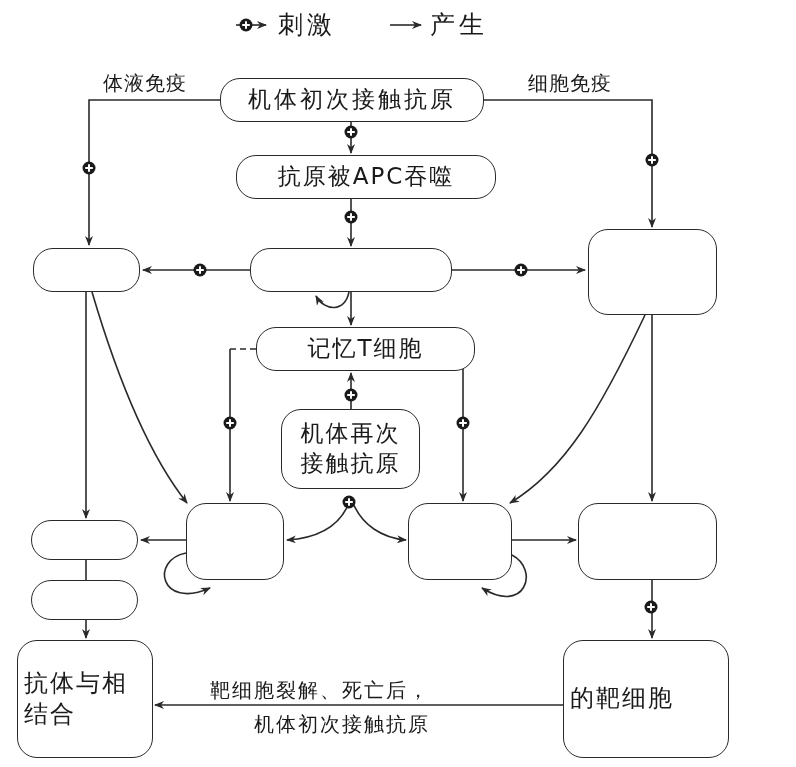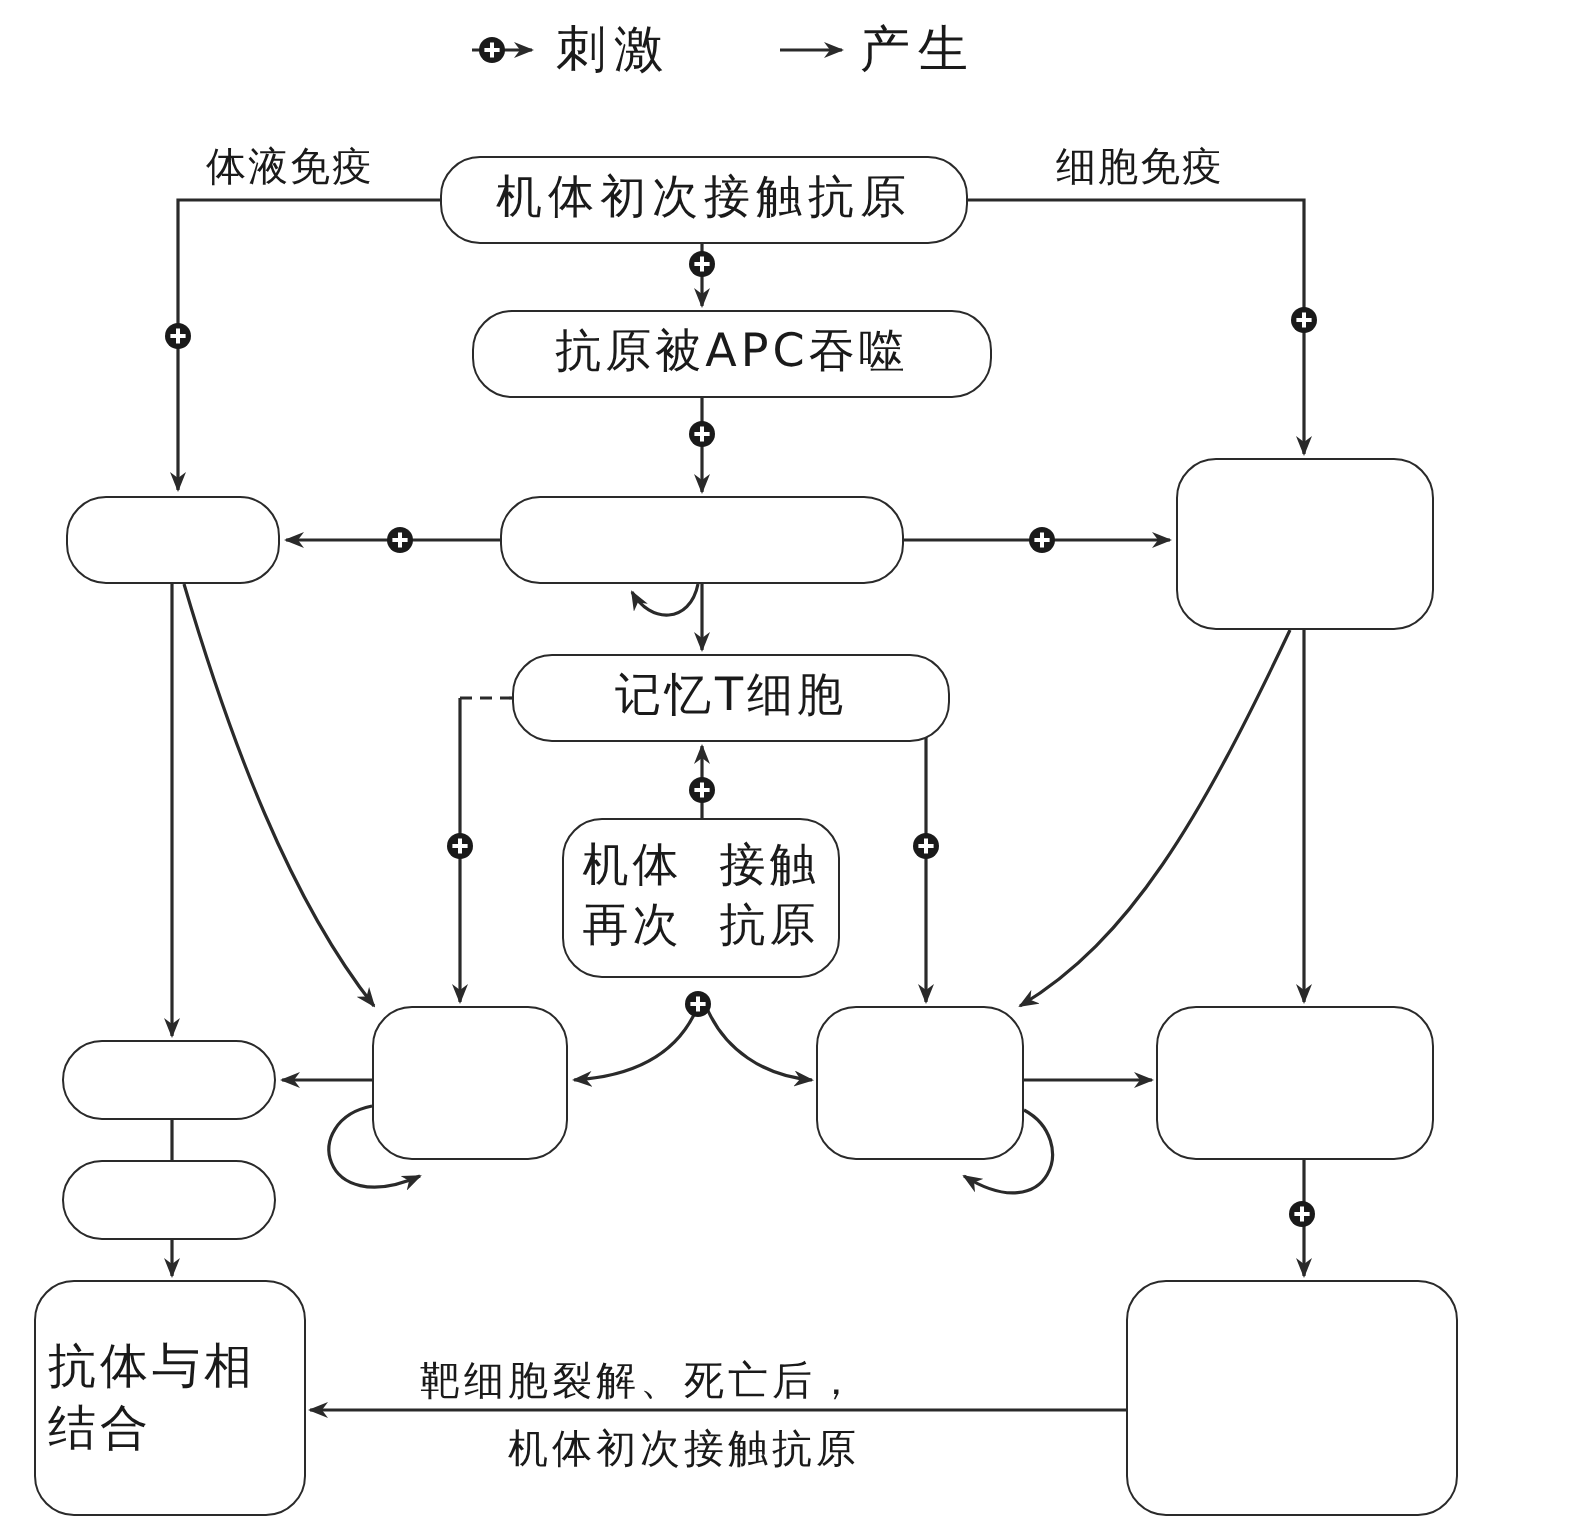--- a/index.html
+++ b/index.html
@@ -111,33 +111,34 @@
 
 <div class="box" style="left:220px; top:78px; width:264px; height:44px; letter-spacing:3px;">机体初次接触抗原</div>
 <div class="box" style="left:236px; top:155px; width:260px; height:44px; letter-spacing:2px;">抗原被APC吞噬</div>
 
 <div class="box" style="left:250px; top:248px; width:202px; height:44px;"></div>
 <div class="box" style="left:33px; top:248px; width:107px; height:44px;"></div>
 <div class="box" style="left:588px; top:229px; width:129px; height:86px;"></div>
 
 <div class="box" style="left:256px; top:327px; width:219px; height:44px; letter-spacing:2px;">记忆T细胞</div>
 
-<div class="box" style="left:281px; top:409px; width:139px; height:80px; flex-direction:row; letter-spacing:2px;">
+<div class="box" style="left:281px; top:409px; width:139px; height:80px; flex-direction:column; letter-spacing:2px;">
   <span>机体再次</span>
   <span>接触抗原</span>
 </div>
 
 <div class="box" style="left:186px; top:503px; width:98px; height:77px;"></div>
 <div class="box" style="left:408px; top:503px; width:104px; height:77px;"></div>
 <div class="box" style="left:31px; top:520px; width:107px; height:40px;"></div>
 <div class="box" style="left:31px; top:580px; width:107px; height:40px;"></div>
 <div class="box" style="left:578px; top:503px; width:139px; height:77px;"></div>
 
 <div class="box multi" style="left:17px; top:640px; width:136px; height:118px; flex-direction:column; align-items:flex-start; justify-content:center; font-size:24px;">
   <span>抗体与相</span>
   <span>结合</span>
 </div>
 
 <div class="box multi" style="left:563px; top:640px; width:166px; height:118px; flex-direction:column; align-items:flex-start; justify-content:center; font-size:24px;">
+  <span>的靶细胞</span>
 </div>
 
 <div class="caption" style="left:210px; top:676px;">靶细胞裂解、死亡后，</div>
 <div class="caption" style="left:254px; top:710px;">机体初次接触抗原</div>
 
 </body></html>

